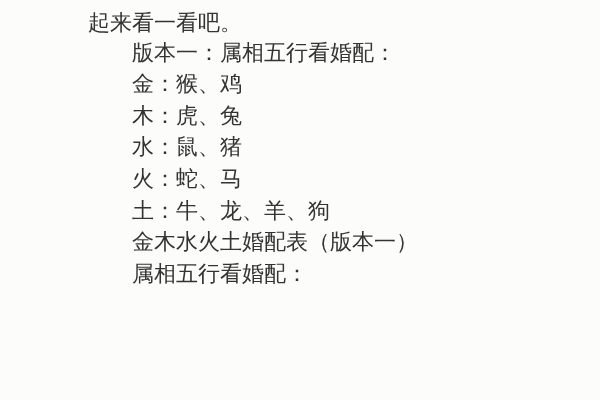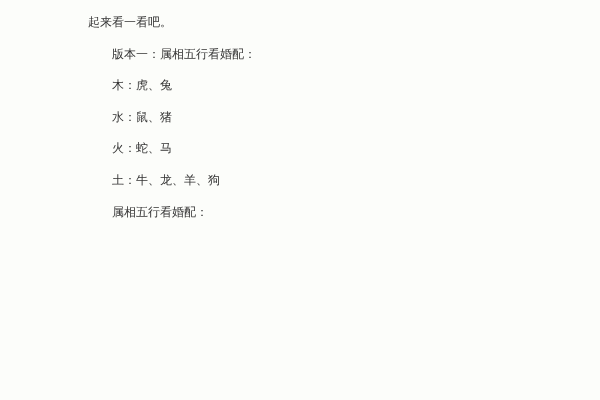--- a/index.html
+++ b/index.html
@@ -18,44 +18,47 @@
     height: 400px;
     overflow: hidden;
     background: #fcfdfa;
   }
   .content {
     position: absolute;
     left: 88px;
     top: 7px;
     width: 404px;
     font-family: "Liberation Serif", "DejaVu Serif", serif;
-    font-size: 12px;
+    font-size: 22px;
     line-height: 31.6px;
     color: #333333;
     text-align: justify;
     text-justify: inter-ideograph;
     line-break: normal;
   }
   .content p {
     margin: 0;
     padding: 0;
   }
   .indent {
     text-indent: 2em;
+    font-family: Liberation Mono, monospace;
   }
   .gap-before {
     margin-top: 30.6px;
   }
 </style>
 </head>
 <body>
 
 <div class="page">
   <div class="content">
     <p>起来看一看吧。</p>
     <p class="indent gap-before">版本一：属相五行看婚配：</p>
+    <p class="indent">金：猴、鸡</p>
     <p class="indent">木：虎、兔</p>
     <p class="indent">水：鼠、猪</p>
     <p class="indent">火：蛇、马</p>
     <p class="indent">土：牛、龙、羊、狗</p>
+    <p class="indent">金木水火土婚配表（版本一）</p>
     <p class="indent">属相五行看婚配：</p>
   </div>
 </div>
 
 </body></html>

